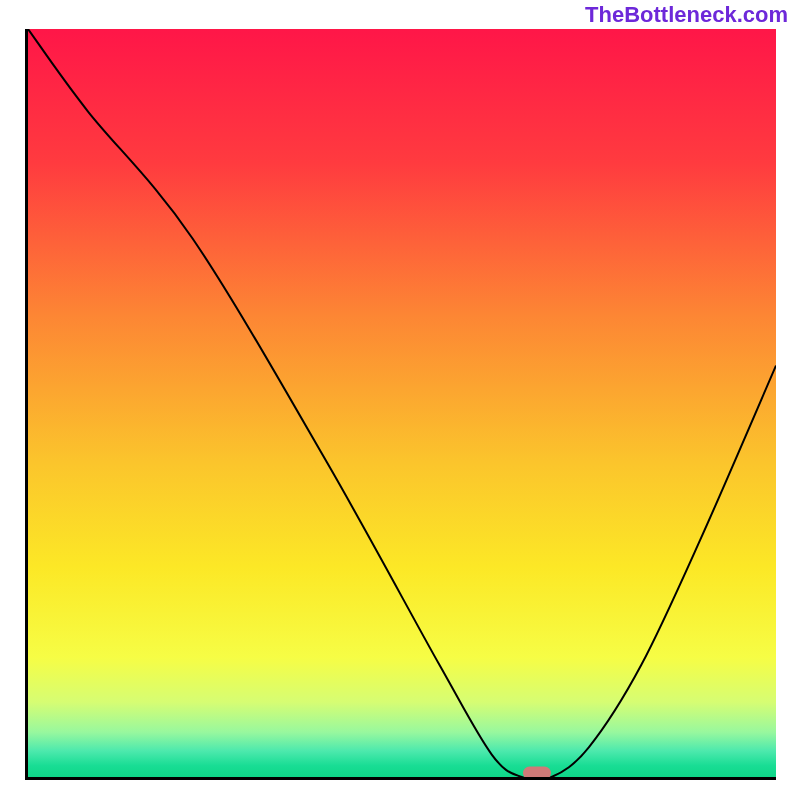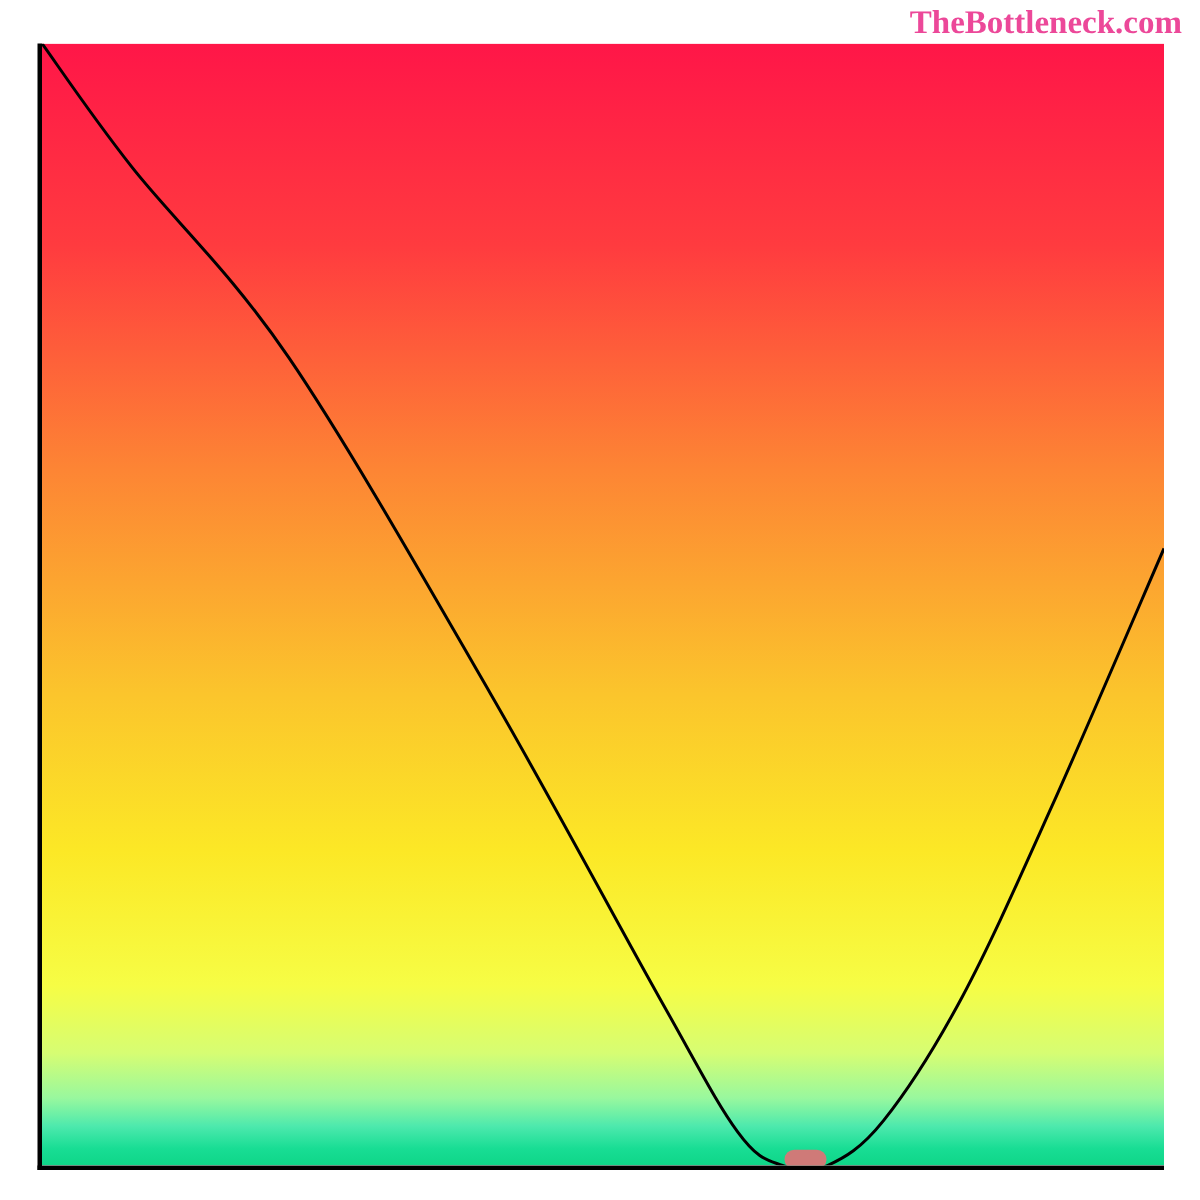--- a/index.html
+++ b/index.html
@@ -14,23 +14,22 @@
     position: relative;
     width: 800px;
     height: 800px;
   }
   .watermark {
     position: absolute;
     top: 2px;
     right: 12px;
     font-size: 22px;
     font-weight: bold;
-    color: #ec4899;
+    color: #6d28d9;
     letter-spacing: 0px;
-    font-family: Liberation Serif, serif;
   }
   .plot {
     position: absolute;
     left: 25px;
     top: 29px;
     width: 751px;
     height: 751px;
     border-left: 3px solid #000;
     border-bottom: 3px solid #000;
     box-sizing: border-box;

